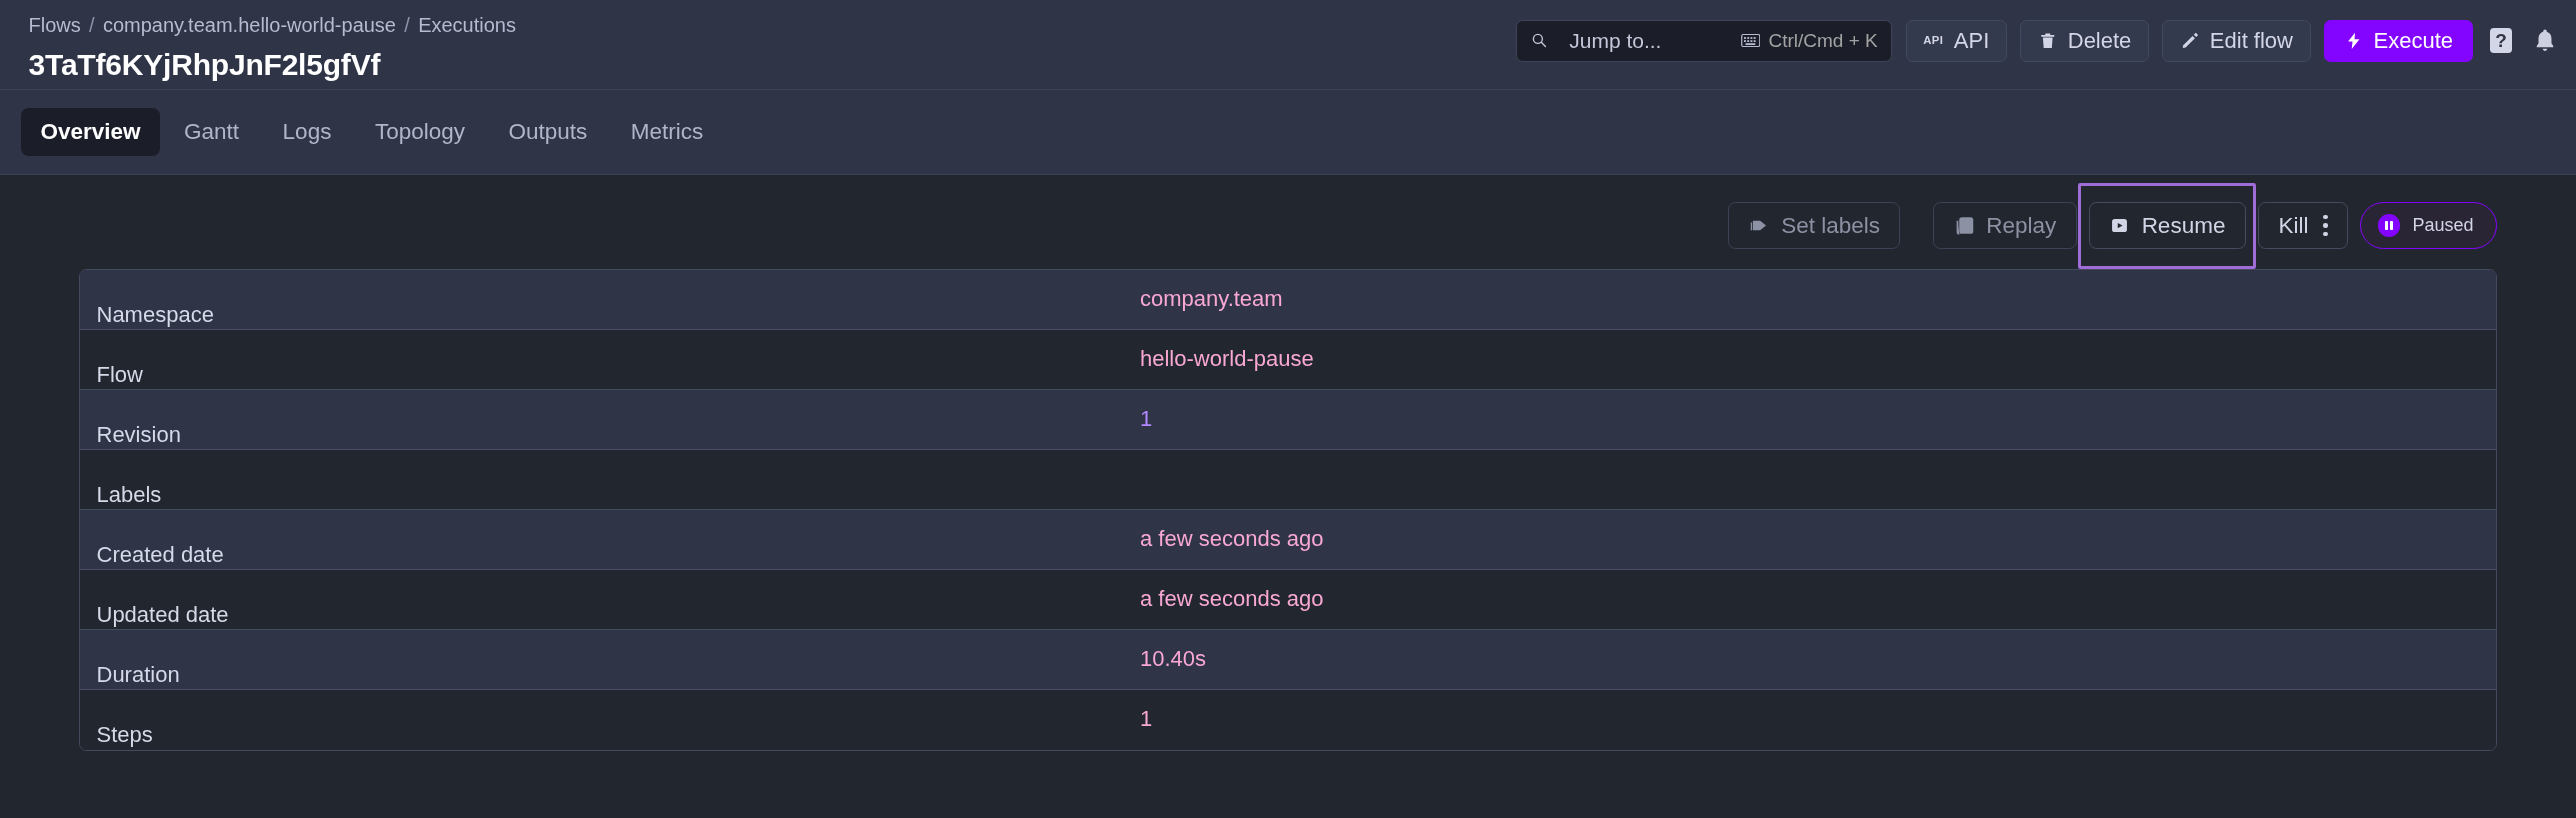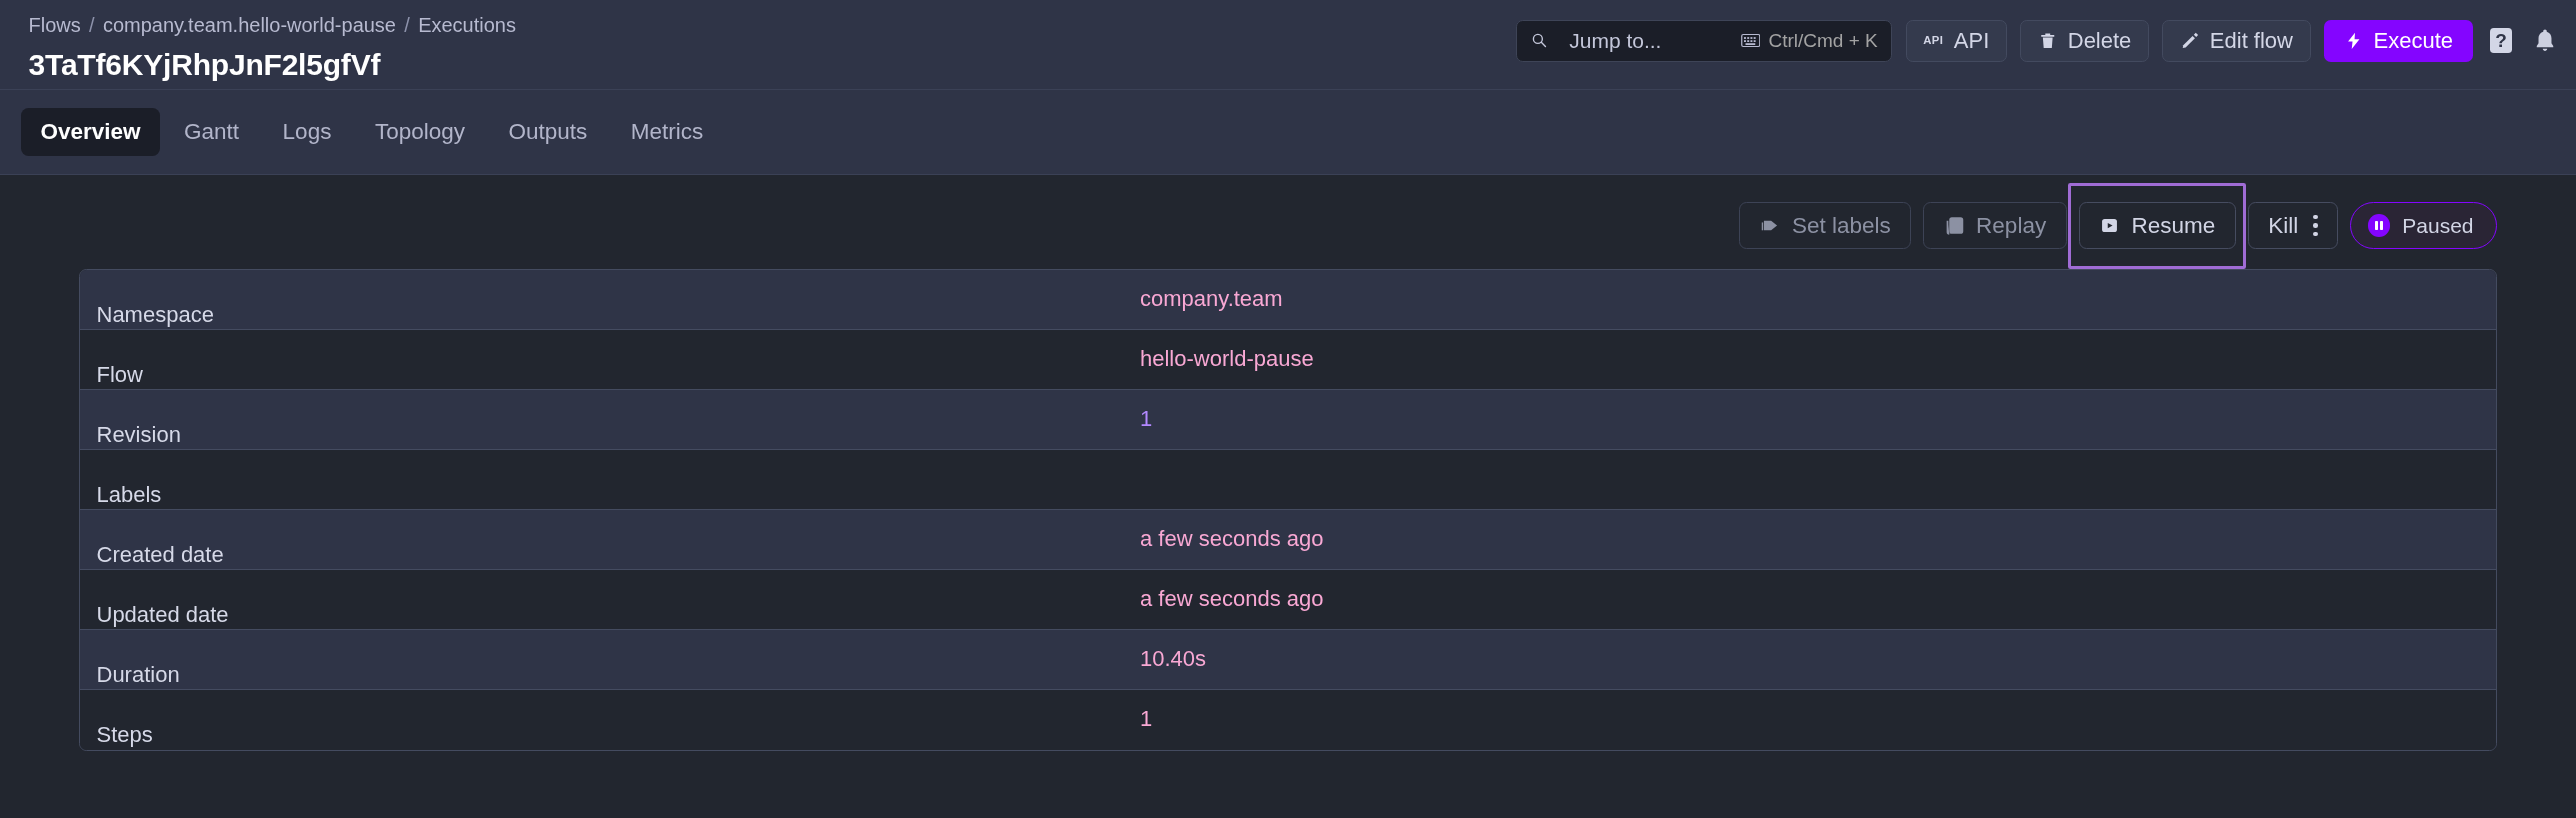--- a/index.html
+++ b/index.html
@@ -189,21 +189,21 @@
     border: 0.8px solid #464c60;
     border-radius: 7.5px;
     display: flex;
     align-items: center;
     gap: 11.3px;
     padding: 0 19.5px;
     font-size: 22.5px;
     color: #d2d5e5;
     white-space: nowrap;
   }
-  .abtn.disabled { color: #8c91a3; border-color: #3d4356; }
+  .abtn.disabled { color: #8c91a3; border-color: #3d4356; margin-left: 21px; }
   .abtn.disabled .ic path,
   .abtn.disabled .ic rect,
   .abtn.disabled .ic polygon { fill: #8c91a3; }
   .abtn .ic { width: 21px; height: 21px; flex: none; display:block; }
 
   .kill-btn { gap: 15px; }
   .dots-v { display: flex; flex-direction: column; gap: 3.8px; align-items: center; }
   .dots-v i { width: 4.5px; height: 4.5px; border-radius: 50%; background: #d2d5e5; display: block; }
 
   
@@ -220,21 +220,21 @@
 
   .status-badge {
     height: 47px;
     border: 1.5px solid #8405ff;
     border-radius: 25.5px;
     background: #2a2535;
     display: flex;
     align-items: center;
     gap: 12px;
     padding: 0 22.5px 0 16.5px;
-    font-size: 21px;
+    font-size: 18px;
     color: #d2d5e5;
     white-space: nowrap;
   }
   .pause-dot {
     width: 22.5px; height: 22.5px;
     border-radius: 50%;
     background: #8405ff;
     display: flex; align-items: center; justify-content: center;
     gap: 2.3px;
     flex: none;

